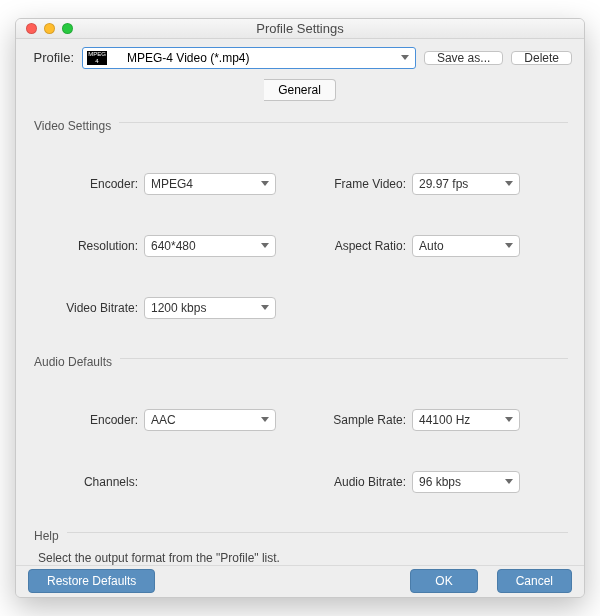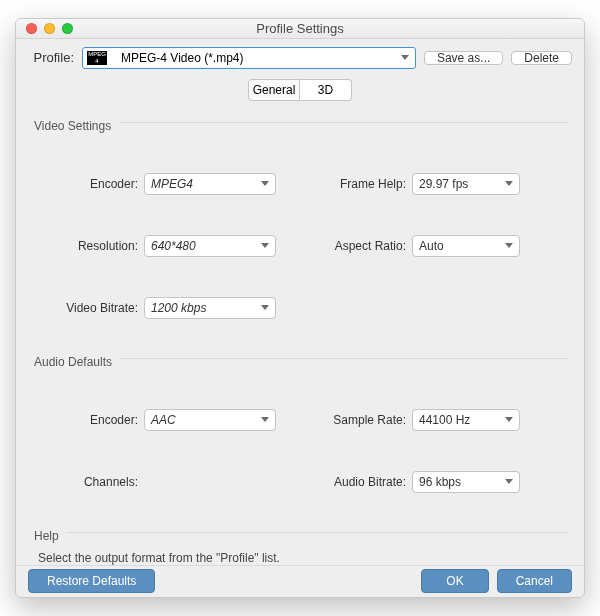--- a/index.html
+++ b/index.html
@@ -24,21 +24,21 @@
 .dot { width:11px; height:11px; border-radius:50%; border:0.5px solid rgba(0,0,0,0.15);}
 .dot.red{background:#ff5f57;} .dot.yellow{background:#ffbd2e;} .dot.green{background:#28c940;}
 .title { flex:1; text-align:center; font-size:13px; color:#4a4a4a; }
 
 .toprow { display:flex; align-items:center; gap:8px; padding:8px 12px 4px 12px; }
 .lbl { font-size:13px; color:#333; text-align:right; }
 .profile-lbl { width:46px; }
 
 .profile-select {
   flex:1; height:22px; background:#fff; border:1px solid #4a90d9; border-radius:3px;
-  display:flex; align-items:center; padding:0 4px; gap:14px; font-size:12px; position:relative;
+  display:flex; align-items:center; padding:0 4px; gap:20px; font-size:12px; position:relative;
 }
 .mpeg-badge { width:20px; height:14px; background:#000; color:#fff; font-size:6px; line-height:7px; text-align:center; display:flex; flex-direction:column; justify-content:center;}
 .profile-select .caret { position:absolute; right:6px; }
 
 .btn {
   height:14px; padding:0 12px; font-size:12px; background:#fff;
   border:1px solid #c4c4c4; border-radius:4px; color:#333;
   display:inline-flex; align-items:center; justify-content:center;
   cursor:default;
 }
@@ -47,43 +47,43 @@
   display:flex; align-items:center; padding:0 6px; font-size:12px; color:#333;
   position:relative;
 }
 .caret {
   margin-left:auto; width:0;height:0;
   border-left:4px solid transparent; border-right:4px solid transparent;
   border-top:5px solid #6b6b6b;
 }
 
 .segmented { display:flex; justify-content:center; margin:6px 0 14px 0;}
-.seg { width:52px; height:22px; font-size:12px; background:#fff; border:1px solid #c4c4c4;
+.seg { width:72px; height:22px; font-size:12px; background:#fff; border:1px solid #c4c4c4;
   display:flex;align-items:center;justify-content:center;}
 .seg:first-child{border-radius:4px 0 0 4px;}
 .seg:last-child{border-left:none;border-radius:0 4px 4px 0;}
 .seg.active{background:#fafafa;}
 
 .panel { padding:0 16px; flex:1; }
 .hline { border-top:1px solid #d8d8d8; margin:0 0 10px 0; flex:1;}
 .group-head { display:flex; align-items:flex-end; gap:8px; margin:4px 0 8px 2px;}
 .group-head .gt { font-size:12px; color:#555; }
 
 .formrow { display:flex; align-items:center; margin-bottom:10px;margin-top:40px;}
 .cell-l { display:flex; align-items:center; width:50%; }
 .cell-r { display:flex; align-items:center; width:50%; }
 .fld-lbl { width:112px; text-align:right; font-size:12px; color:#333; padding-right:6px;}
-.dropdown.sm { width:132px;font-style:italic;}
+.dropdown.sm { width:132px;}
 .dropdown.md { width:108px;}
 
 .help-text { font-size:12px; color:#444; margin:4px 0 0 6px;}
 
 .bottombar {
   height:40px; background:#eeeeee; border-top:1px solid #dadada;
-  display:flex; align-items:center; padding:0 12px; gap:8px;
+  display:flex; align-items:center; padding:0 12px; gap:19px;
 }
 .btn-primary {
   height:24px; padding:0 18px; font-size:12px; color:#fff;
   background:#5a8fbf; border:1px solid #4a7ca9; border-radius:4px;
   display:inline-flex; align-items:center; justify-content:center;
 }
 .spacer{flex:1;}
 </style>
 </head>
 <body>
@@ -111,42 +111,39 @@
       </div>
     <div class="btn">
         <span>Delete</span>
       </div>
   </div>
 
   <div class="segmented">
     <div class="seg active">
         <span>General</span>
       </div>
-    <div class="seg">
-        <span>3D</span>
-      </div>
   </div>
 
   <div class="panel">
 
     <div class="group-head">
       <span class="gt">Video Settings</span>
       <div class="hline"></div>
     </div>
 
     <div class="formrow">
       <div class="cell-l">
         <div class="fld-lbl">Encoder:</div>
         <div class="dropdown sm">
           <span>MPEG4</span>
             <div class="caret"></div>
         </div>
       </div>
       <div class="cell-r">
-        <div class="fld-lbl">Frame Help:</div>
+        <div class="fld-lbl">Frame Video:</div>
         <div class="dropdown md">
           <span>29.97 fps</span>
             <div class="caret"></div>
         </div>
       </div>
     </div>
 
     <div class="formrow">
       <div class="cell-l">
         <div class="fld-lbl">Resolution:</div>

